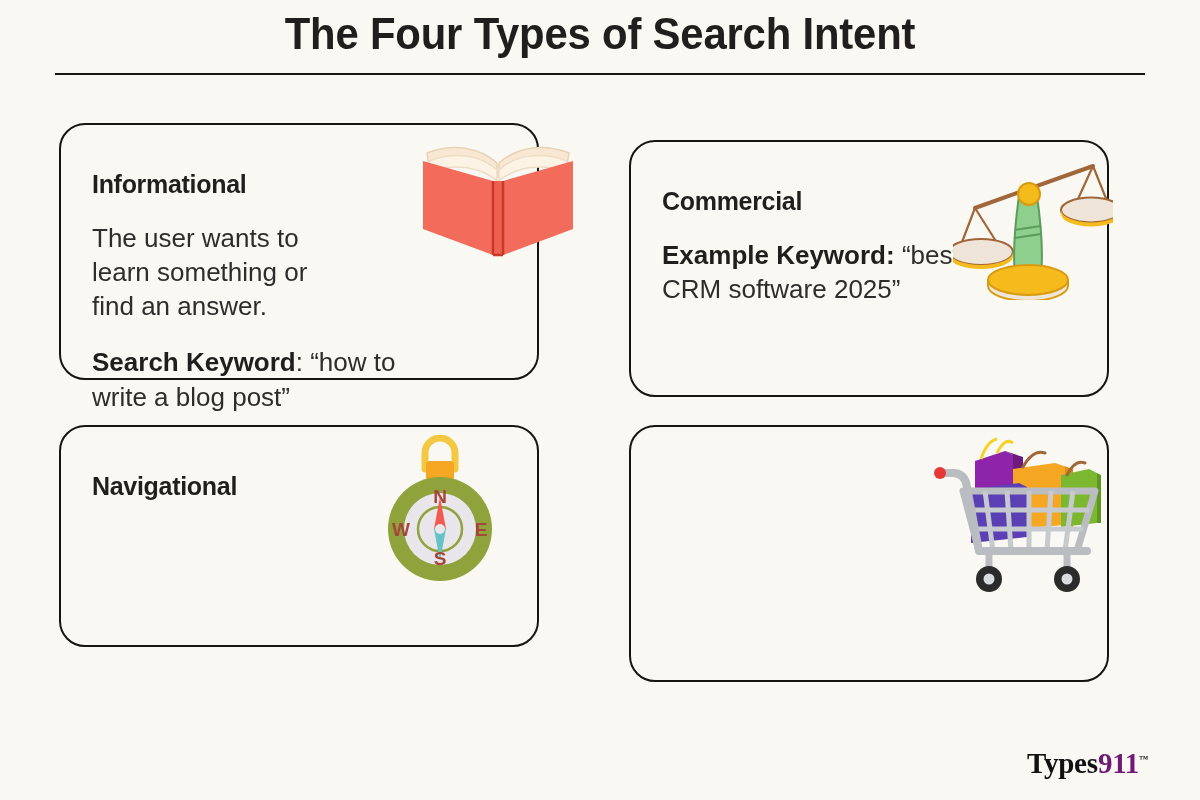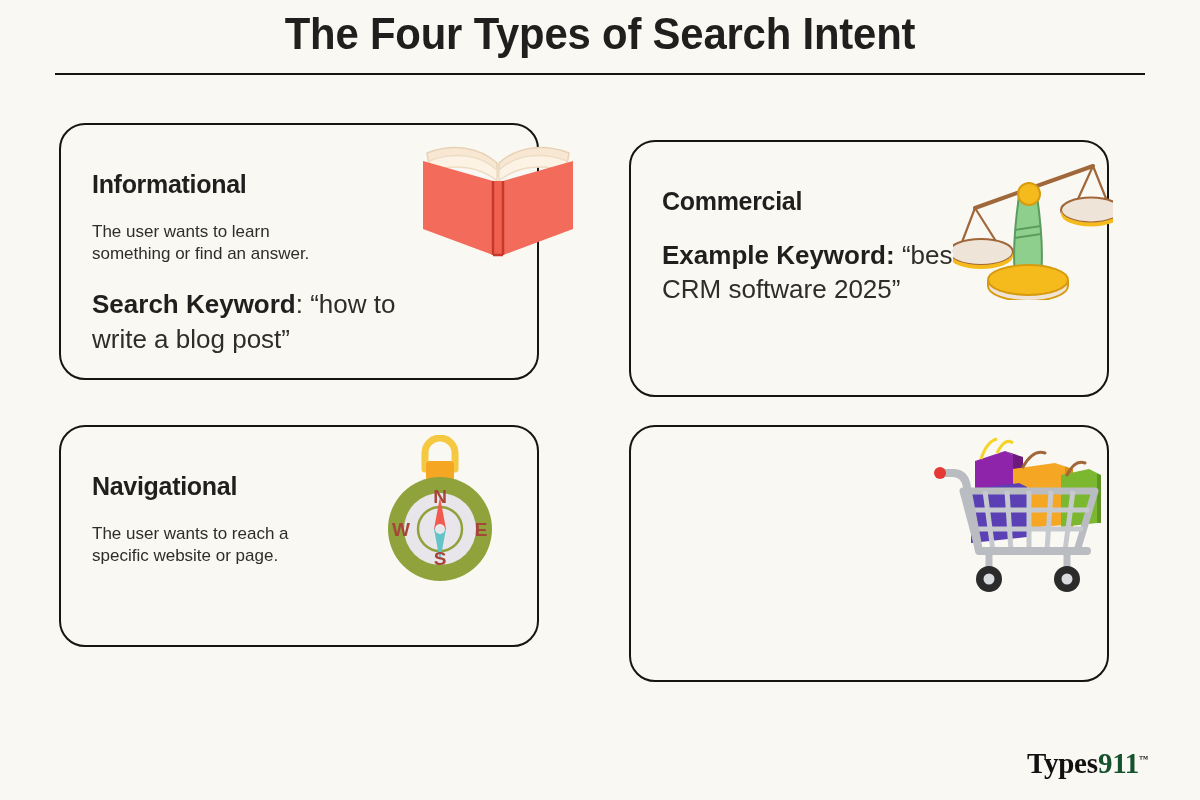--- a/index.html
+++ b/index.html
@@ -75,21 +75,21 @@
   }
   .card-heading {
     font-size: 25px;
     font-weight: bold;
     color: #201f1e;
     letter-spacing: -0.3px;
     margin: 0 0 22px 0;
     line-height: 1.1;
   }
   .card-desc {
-    font-size: 17px;
+    font-size: 26px;
     line-height: 1.32;
     color: #2e2d2b;
     margin: 0 0 22px 0;
     max-width: 245px;
   }
   .card-2 .card-desc,
   .card-4 .card-desc { max-width: 330px; }
   .card-keyword {
     font-size: 26px;
     line-height: 1.32;
@@ -118,21 +118,21 @@
     right: 52px;
     bottom: 22px;
     font-family: "Liberation Serif", serif;
     font-size: 29px;
     font-weight: bold;
     letter-spacing: -0.2px;
     color: #111111;
     line-height: 1;
     white-space: nowrap;
   }
-  .logo .logo-num { color: #14532d; }
+  .logo .logo-num { color: #701a75; }
   .logo .logo-tm {
     font-size: 9px;
     vertical-align: super;
     font-weight: bold;
     color: #111111;
   }
 </style>
 </head>
 <body>
 
@@ -198,21 +198,20 @@
         <path d="M35 128 a40 15 0 0 0 80 0 l0 6 a40 15 0 0 1 -80 0 Z" fill="#efe4d8" stroke="#d79b0f" stroke-width="2"></path>
 
         <circle cx="76" cy="42" r="11" fill="#f5bb1d" stroke="#d79b0f" stroke-width="2"></circle>
       </svg>
     </div>
   </div>
 
   <div class="card card-3">
     <div class="card-body">
       <h2 class="card-heading">Navigational</h2>
-      <p class="card-desc">The user wants to reach a specific website or page.</p>
     </div>
     <div class="icon-slot icon-compass">
       <svg viewBox="0 0 138 150" width="138" height="150" xmlns="http://www.w3.org/2000/svg">
 
         <path d="M54 34 L54 18 a15 15 0 0 1 30 0 L84 34" fill="none" stroke="#f5c842" stroke-width="7" stroke-linecap="round"></path>
 
         <rect x="55" y="26" width="28" height="20" rx="4" fill="#f5a623"></rect>
 
         <circle cx="69" cy="94" r="52" fill="#8fa23c"></circle>
 

